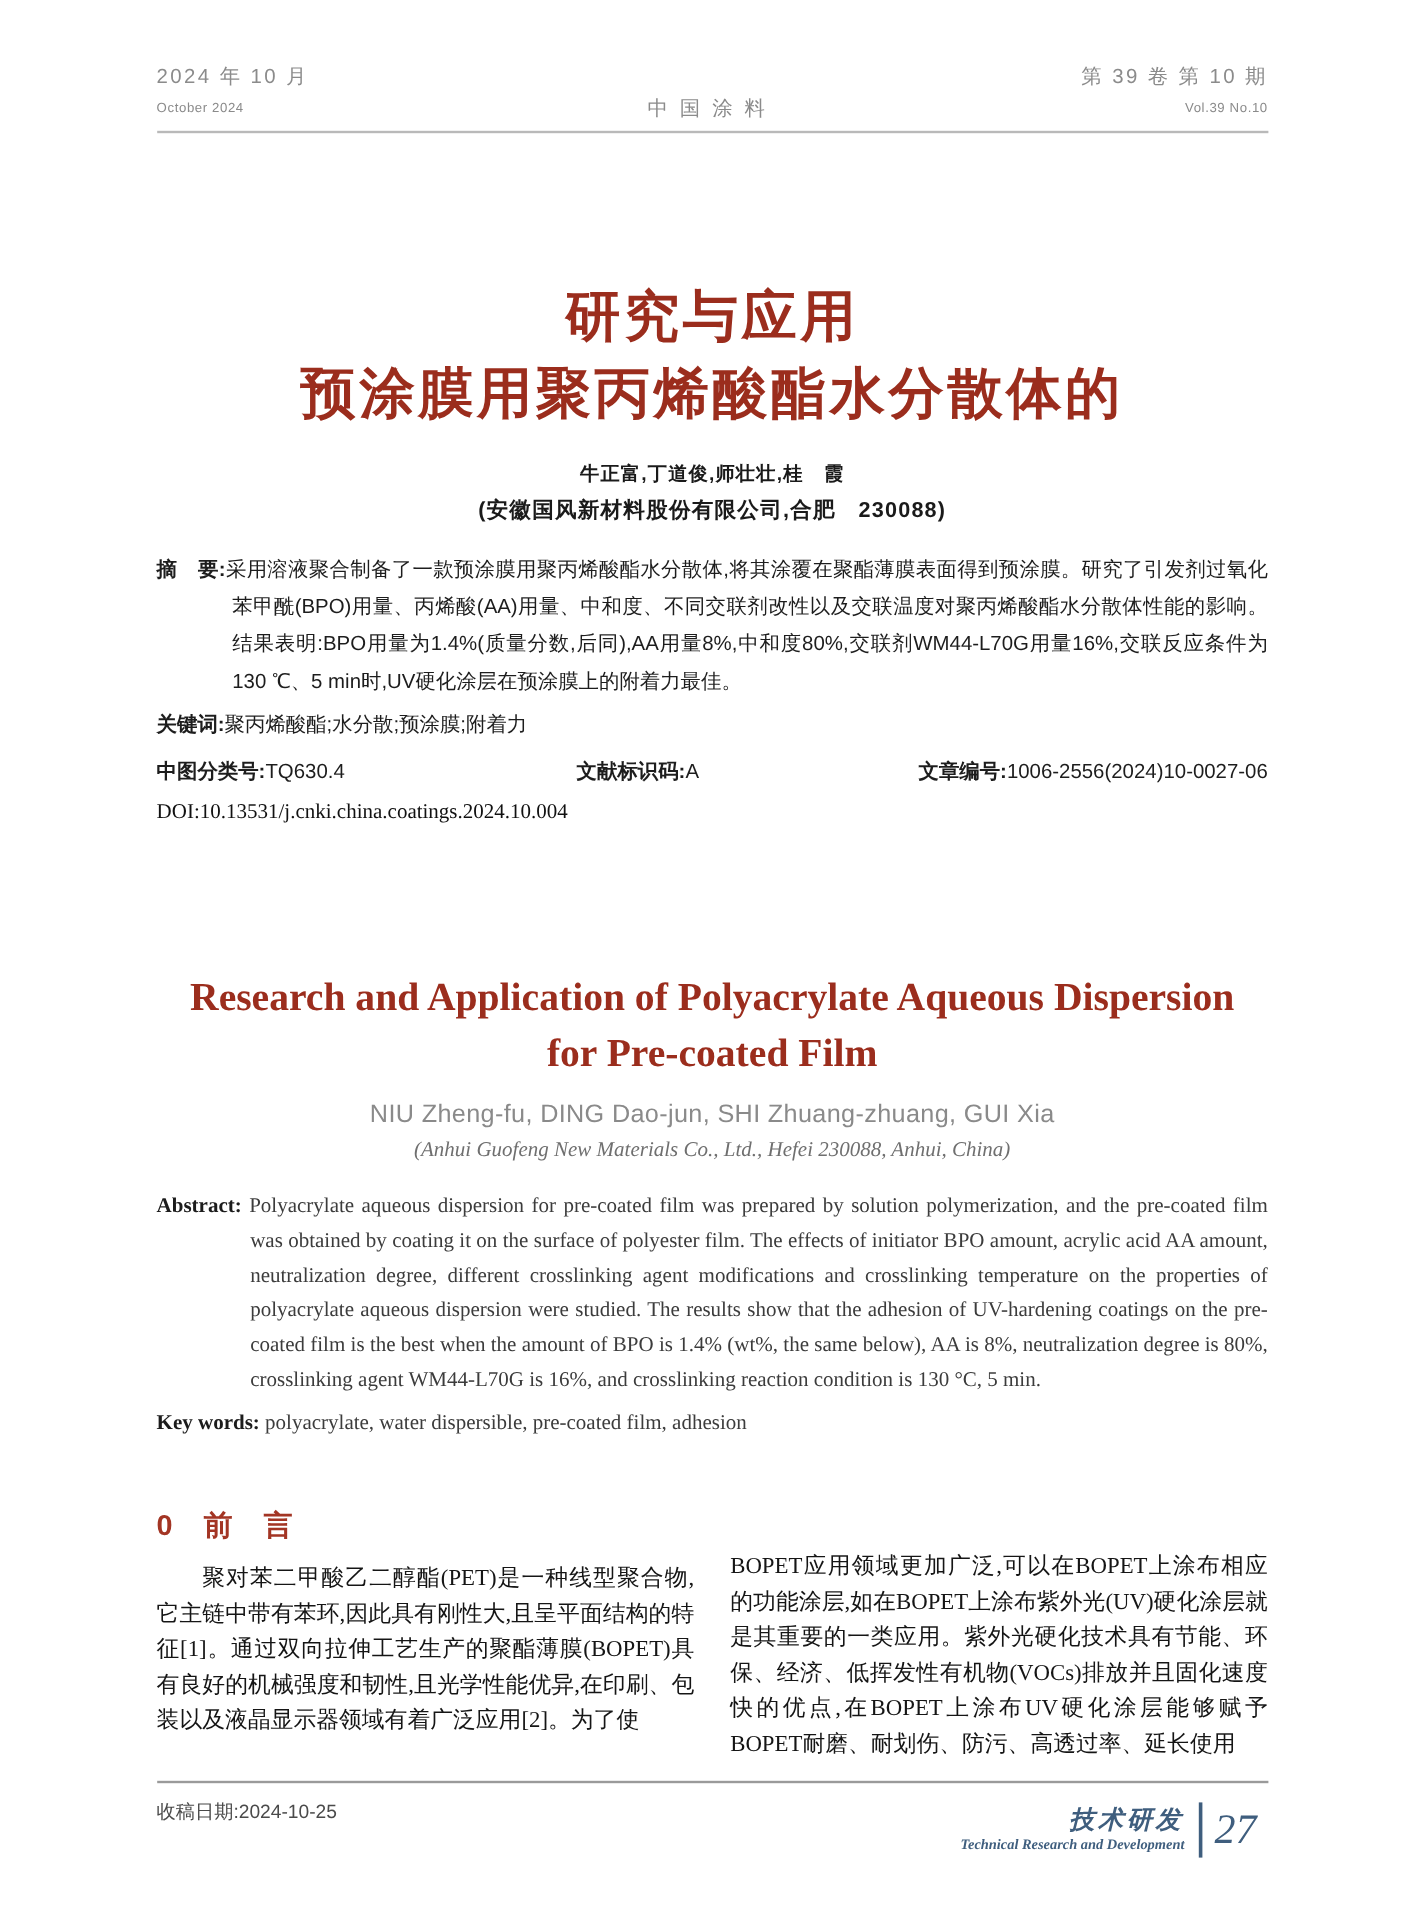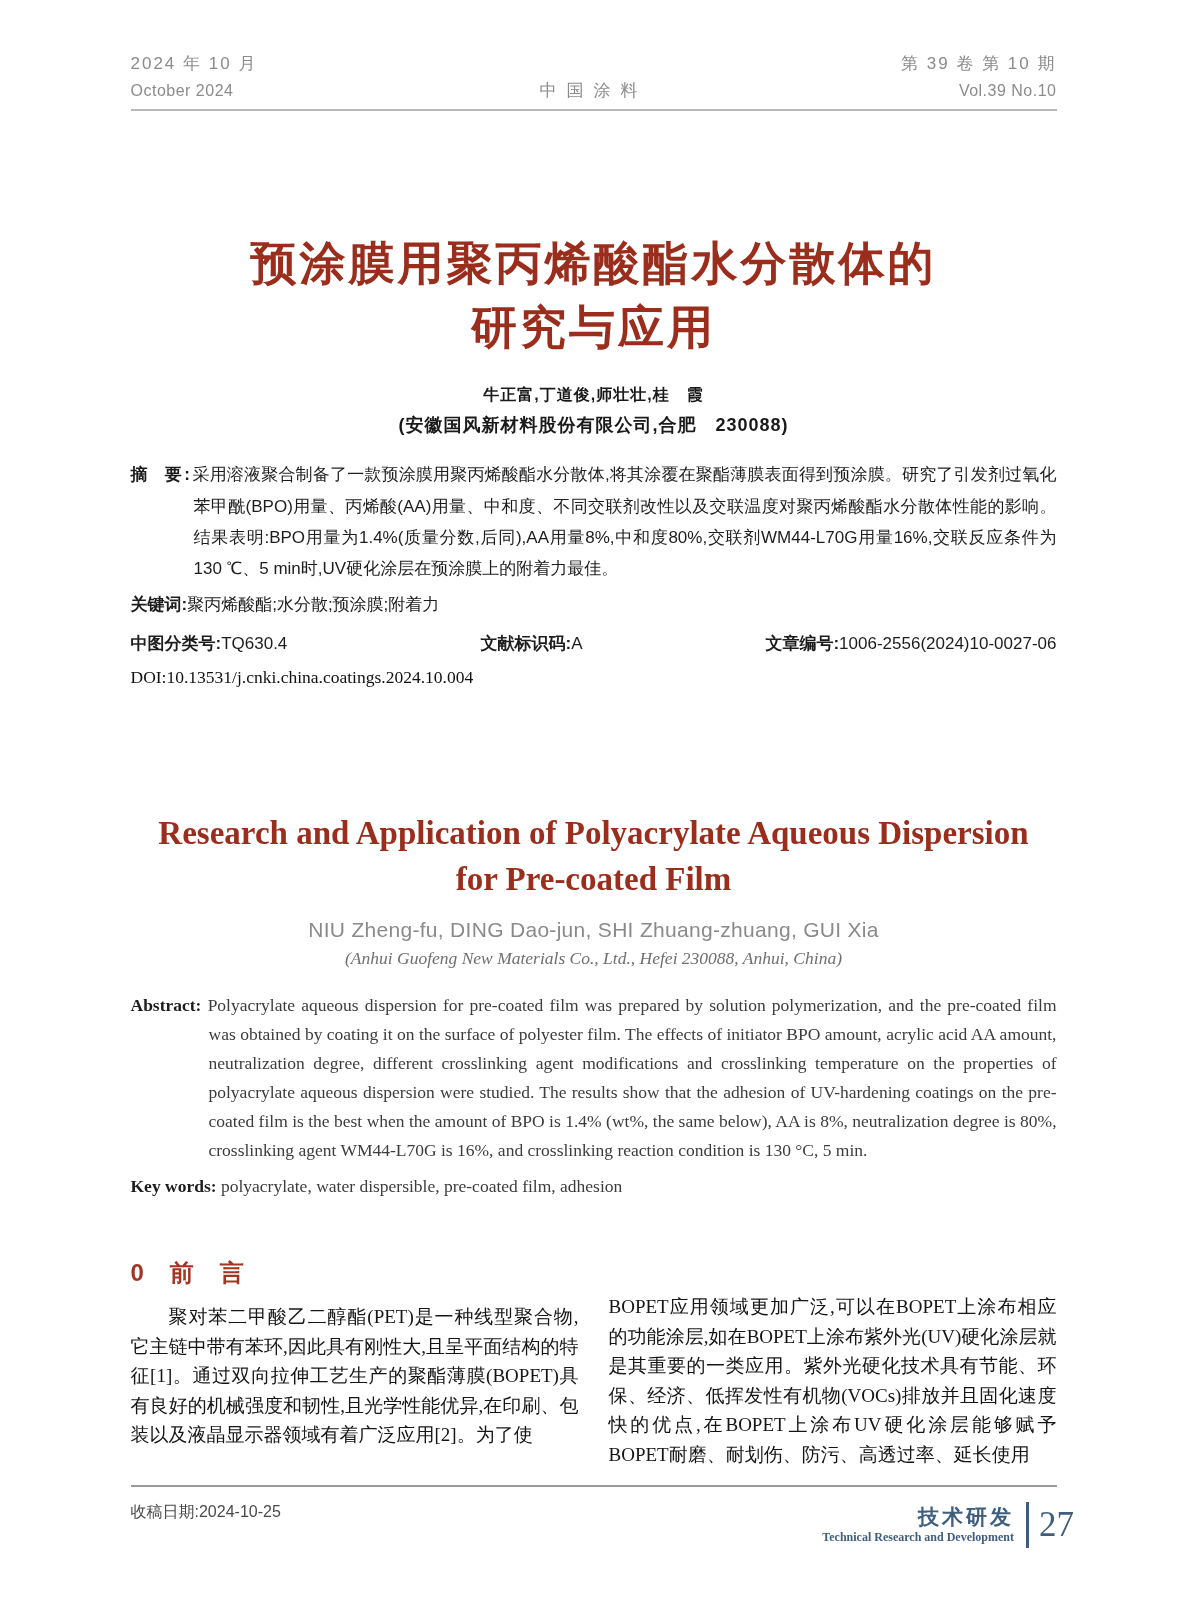--- a/index.html
+++ b/index.html
@@ -20,21 +20,21 @@
     display: flex; justify-content: space-between; align-items: flex-end;
     padding-top: 50px;
     color: #8b8b8b;
   }
   .jheader .col { line-height: 27px; font-size: 17px; }
   .jheader .col.left  { text-align: left;  min-width: 200px; }
   .jheader .col.center{ text-align: center; flex: 1; }
   .jheader .col.right { text-align: right; min-width: 200px; }
   .jheader .cn { letter-spacing: 2px; }
   .jheader .center .cn { letter-spacing: 10px; }
-  .jheader .en { font-size: 16px; letter-spacing: 0.5px; }
+  .jheader .en { font-size: 11px; letter-spacing: 0.5px; }
   .header-rule { border: none; border-top: 2px solid #b9b9b9; margin-top: 5px; }
 
   
   .title-cn {
     margin-top: 120px;
     text-align: center;
     color: #9b2d1d;
     font-size: 46px; font-weight: 700;
     line-height: 64px; letter-spacing: 3px;
   }
@@ -49,21 +49,21 @@
     letter-spacing: 1px;
   }
 
   
   .abstract-cn {
     margin-top: 22px;
     font-size: 17px; line-height: 31px;
     text-align: justify;
     padding-left: 63px; text-indent: -63px;
   }
-  .abstract-cn .lbl { font-weight: 700; font-family: Liberation Mono, monospace; }
+  .abstract-cn .lbl { font-weight: 700; }
   .keywords-cn { margin-top: 7px; font-size: 17px; line-height: 27px; }
   .keywords-cn .lbl { font-weight: 700; }
   .meta-row {
     margin-top: 12px; font-size: 17px; line-height: 27px;
     display: flex;
   }
   .meta-row .item.clc { width: 350px; }
   .meta-row .item.doc { width: 270px; }
   .meta-row .item.aid { flex: 1; text-align: right; }
   .meta-row .lbl { font-weight: 700; }
@@ -126,22 +126,22 @@
   .body-par.indent { text-indent: 2em; }
   .colm.right .body-par { padding-top: 36px; }
 
   
   .footnote-rule { border: none; border-top: 2px solid #9a9a9a; margin-top: 16px; }
   .footnotes { margin-top: 10px; font-size: 16px; line-height: 30px; color: #4a4a4a; }
   .footnotes .lbl { color: #4a4a4a; }
 
   
   .pfooter {
-    position: absolute; right: 113px; bottom: 52px;
-    display: flex; align-items: center;
+    position: absolute; right: 140px; bottom: 52px;
+    display: flex; align-items: center; font-style: italic;
   }
   .pfooter .sec-block { text-align: right; color: #3f5e7e; }
   .pfooter .sec-cn { font-size: 21px; font-weight: 700; letter-spacing: 3px; line-height: 24px; }
   .pfooter .sec-en {
     font-family: "Liberation Serif", serif;
     font-size: 12px; font-weight: 700; line-height: 16px;
   }
   .pfooter .vbar { width: 3px; height: 46px; background: #3f5e7e; margin: 0 10px 0 12px; }
   .pfooter .pnum {
     font-family: "Liberation Serif", serif;
@@ -163,22 +163,22 @@
         <div class="cn">中国涂料</div>
       </div>
       <div class="col right">
         <div class="cn">第 39 卷  第 10 期</div>
         <div class="en">Vol.39  No.10</div>
       </div>
     </div>
     <hr class="header-rule">
 
     <h1 class="title-cn">
+      <div>研究与应用</div>
       <div>预涂膜用聚丙烯酸酯水分散体的</div>
-      <div>研究与应用</div>
     </h1>
 
     <div class="authors-cn">牛正富,丁道俊,师壮壮,桂　霞</div>
     <div class="affil-cn">(安徽国风新材料股份有限公司,合肥　230088)</div>
 
     <p class="abstract-cn"><span class="lbl">摘　要:</span><span>采用溶液聚合制备了一款预涂膜用聚丙烯酸酯水分散体,将其涂覆在聚酯薄膜表面得到预涂膜。研究了引发剂过氧化苯甲酰(BPO)用量、丙烯酸(AA)用量、中和度、不同交联剂改性以及交联温度对聚丙烯酸酯水分散体性能的影响。结果表明:BPO用量为1.4%(质量分数,后同),AA用量8%,中和度80%,交联剂WM44-L70G用量16%,交联反应条件为130 ℃、5 min时,UV硬化涂层在预涂膜上的附着力最佳。</span></p>
 
     <p class="keywords-cn"><span class="lbl">关键词:</span><span>聚丙烯酸酯;水分散;预涂膜;附着力</span></p>
 
     <div class="meta-row">

